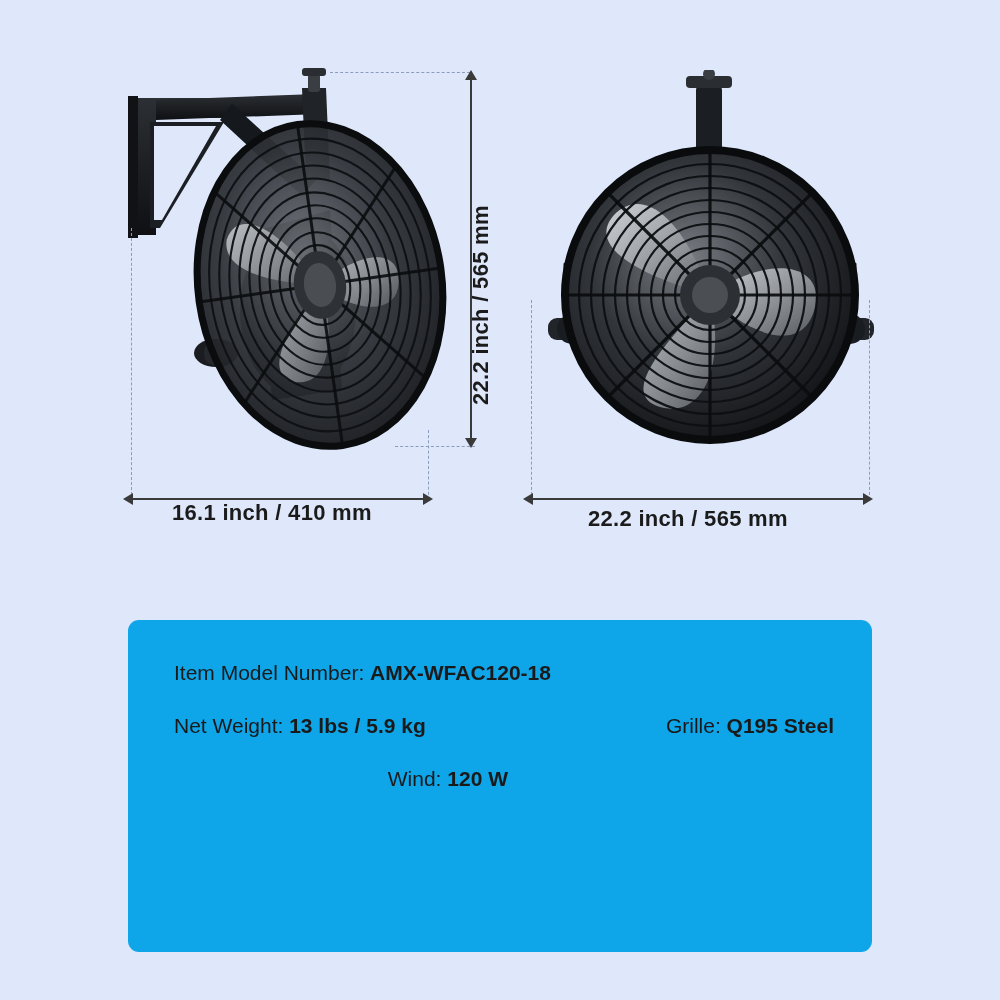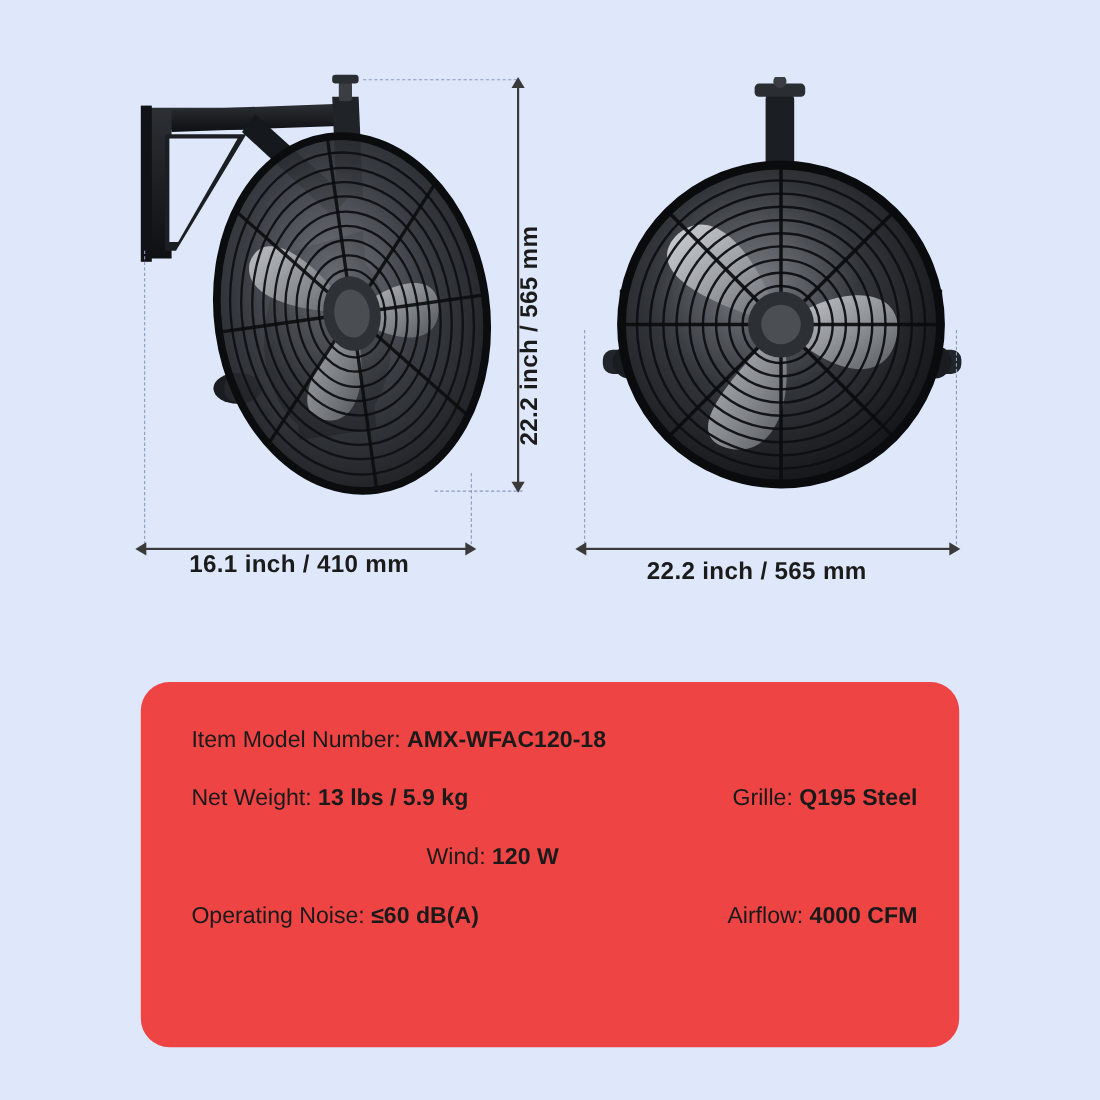--- a/index.html
+++ b/index.html
@@ -77,22 +77,22 @@
     border-right: 6px solid transparent;
     border-top: 10px solid #3a3a3a;
   }
   
   #spec-card {
     position: absolute;
     left: 128px;
     top: 620px;
     width: 744px;
     height: 332px;
-    background: #ef4444;
-    border-radius: 26px;
+    background: #0ea5e9;
+    border-radius: 11px;
     box-sizing: border-box;
     padding: 40px 46px 30px 46px;
   }
   .spec-row {
     display: flex;
     align-items: baseline;
     margin-bottom: 28px;
   }
   .spec-col {
     flex: 0 0 50%;
@@ -314,25 +314,15 @@
     </div>
 
     <div class="spec-row">
       <div class="spec-col right">
         <span class="spec-key">Wind:</span>
         <span class="spec-val">120 W</span>
       </div>
     </div>
 
 
-    <div class="spec-row">
-      <div class="spec-col">
-        <span class="spec-key">Operating Noise:</span>
-        <span class="spec-val">≤60 dB(A)</span>
-      </div>
-      <div class="spec-col right">
-        <span class="spec-key">Airflow:</span>
-        <span class="spec-val">4000 CFM</span>
-      </div>
-    </div>
 
   </div>
 </div>
 
 </body></html>

